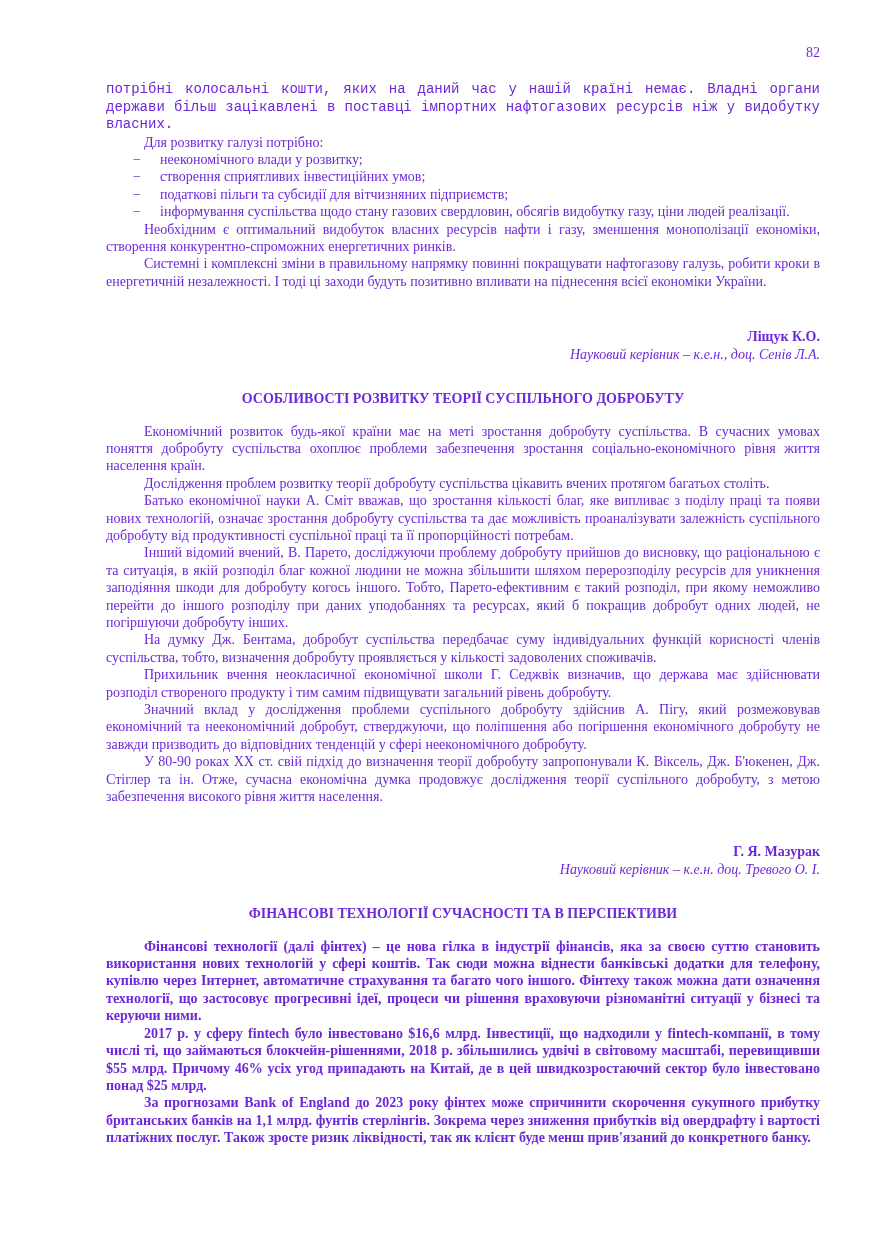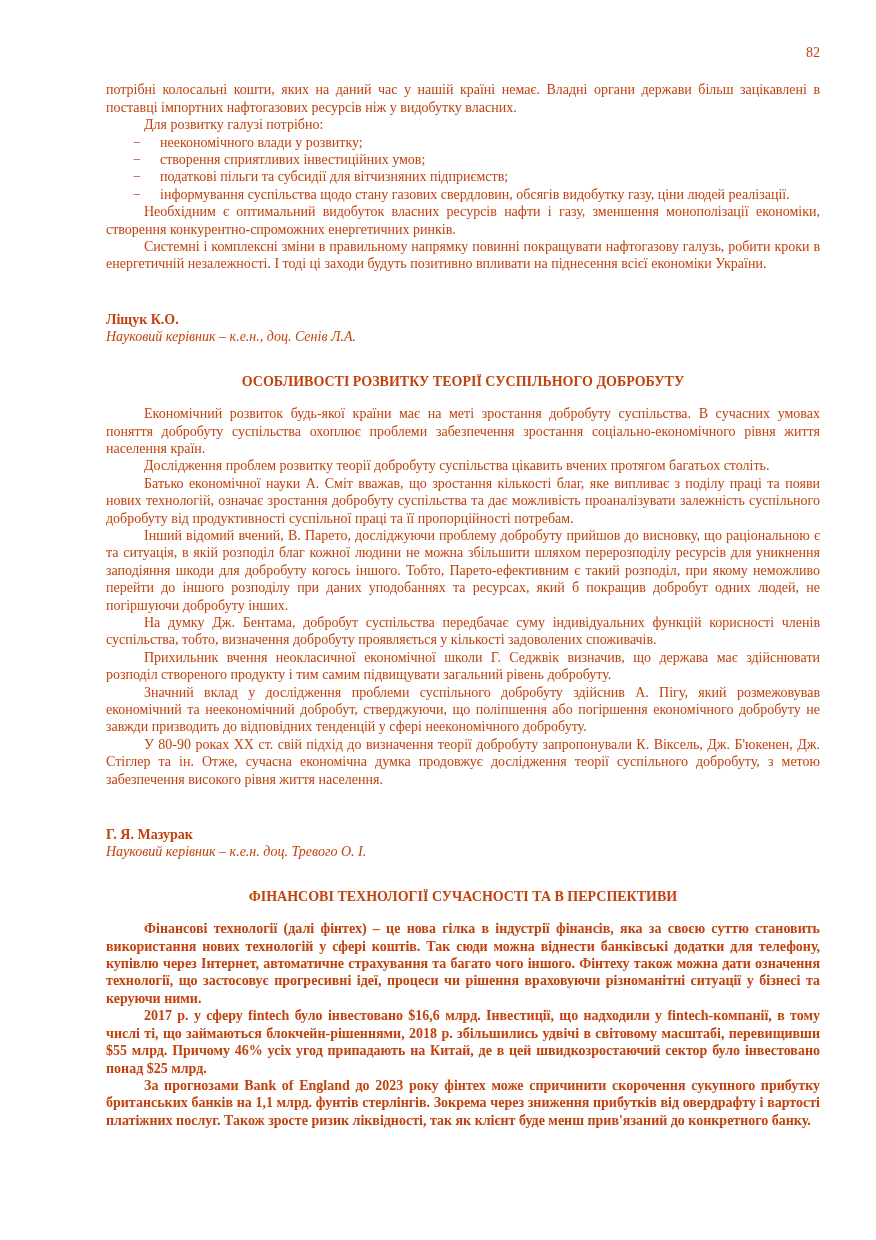--- a/index.html
+++ b/index.html
@@ -1,49 +1,49 @@
 <!DOCTYPE html>
 <html><head>
 <meta charset="utf-8">
 <style>
   html, body { margin: 0; padding: 0; background: #ffffff; }
   .page {
     width: 876px;
     min-height: 1240px;
     box-sizing: border-box;
     background: #ffffff;
-    color: #c2410c;
+    color: #6d28d9;
     font-family: "Liberation Serif", "DejaVu Serif", serif;
     font-size: 14px;
     line-height: 17.4px;
     padding: 44px 56px 30px 106px;
   }
   .page-number {
     text-align: right;
     margin-bottom: 20px;
     font-size: 14px;
   }
   .para {
     margin: 0;
     text-align: justify;
     text-indent: 38px;
   }
-  .no-indent { text-indent: 0; }
+  .no-indent { text-indent: 0; font-family: Liberation Mono, monospace; }
   .list { margin: 0; }
   .li {
     position: relative;
     padding-left: 54px;
     text-align: justify;
   }
   .dash {
     position: absolute;
     left: 27px;
     top: 0;
   }
-  .byline { text-align: left; margin-top: 38px; }
+  .byline { text-align: right; margin-top: 38px; }
   .byline .author { font-weight: bold; }
   .byline .supervisor { font-style: italic; }
   .title {
     text-align: center;
     font-weight: bold;
     font-size: 14px;
     margin: 27px 0 15px 0;
     line-height: 17.4px;
   }
   .bold-section .para { font-weight: bold; }

